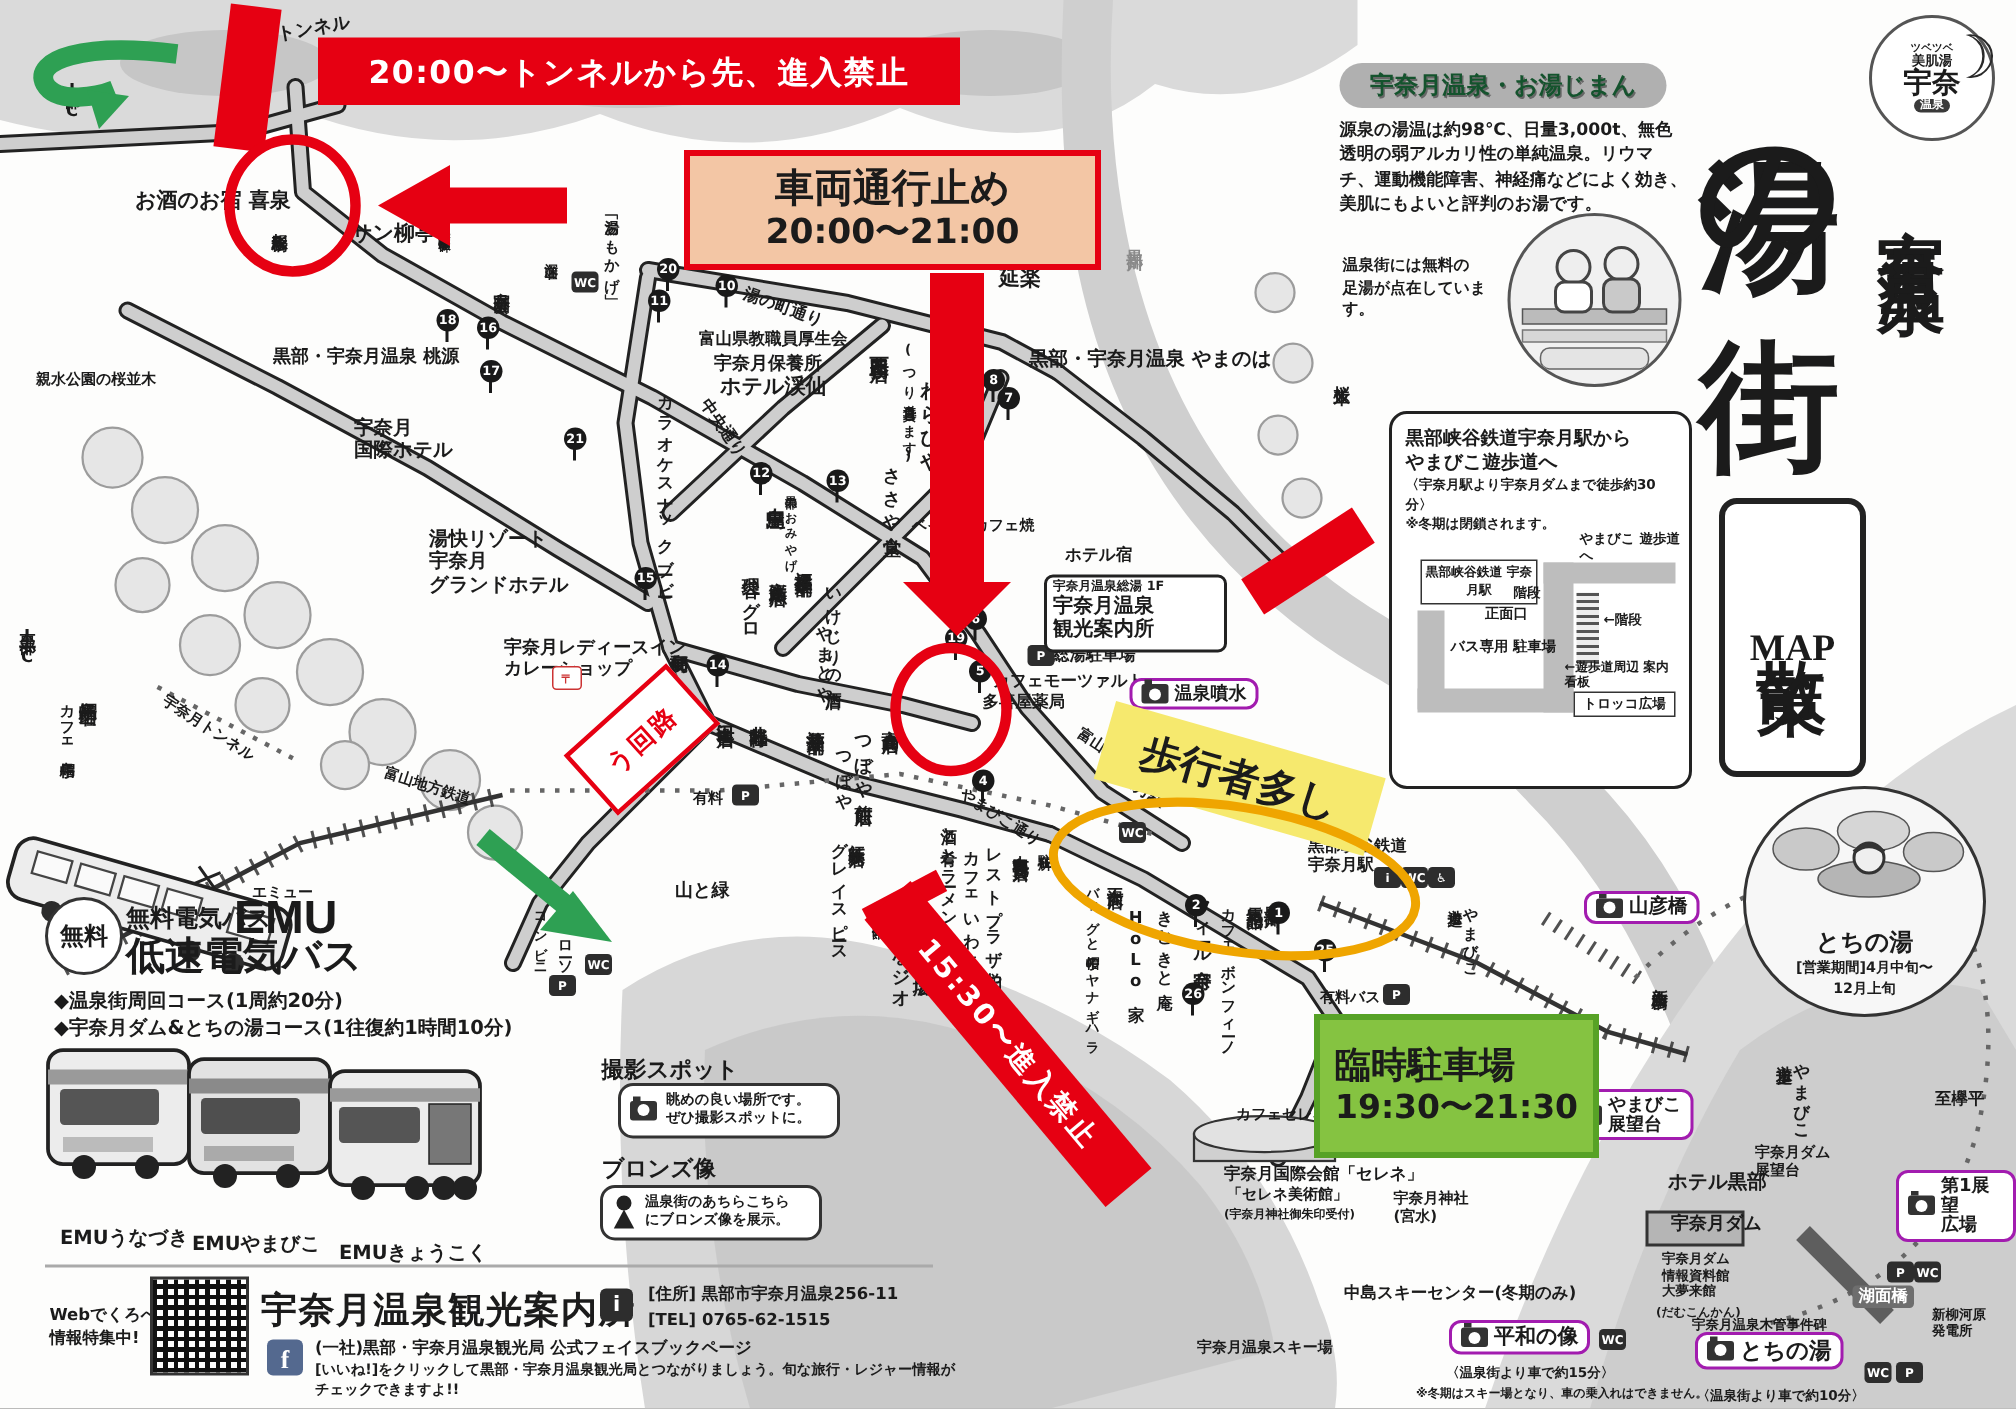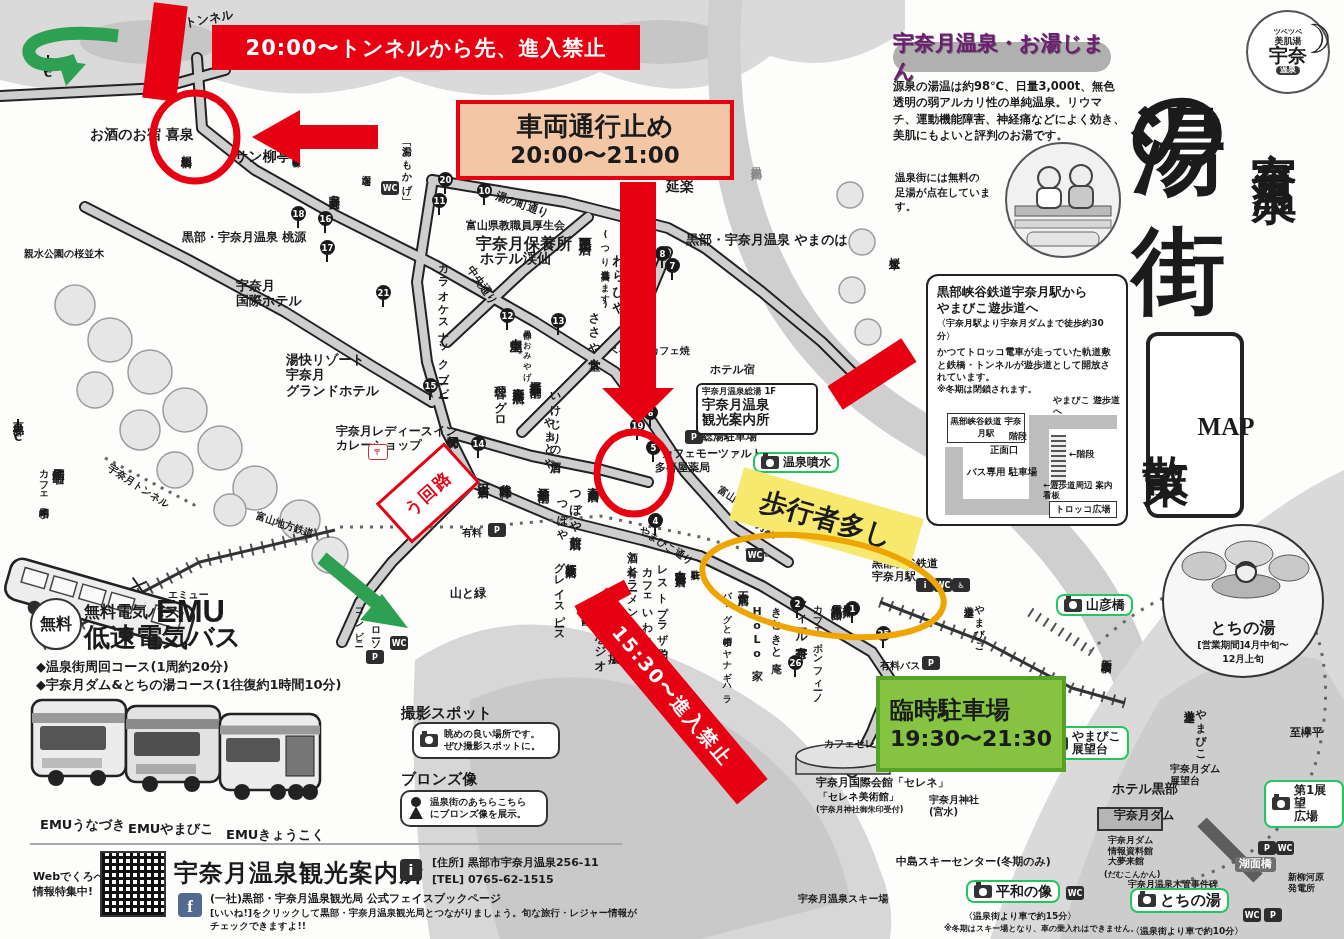--- a/index.html
+++ b/index.html
@@ -9,21 +9,21 @@
   #base-svg{z-index:0;}
   #anno-svg{z-index:20;pointer-events:none;}
   .lbl{position:absolute;z-index:10;font-weight:600;line-height:1.18;white-space:pre-line;color:#1b1b1b;}
   .lbl.v{writing-mode:vertical-rl;text-orientation:upright;letter-spacing:1px;line-height:1.05;}
   .pin{position:absolute;z-index:11;width:15px;height:15px;border-radius:50%;background:#191919;color:#fff;
        font-size:8.5px;font-weight:700;display:flex;align-items:center;justify-content:center;}
   .pin::after{content:"";position:absolute;top:14px;left:6px;width:2px;height:8px;background:#191919;}
   .ic{position:absolute;z-index:11;min-width:16px;height:14px;padding:0 1px;background:#2d2d2d;border-radius:3px;
       color:#fff;font-size:8px;font-weight:700;display:flex;align-items:center;justify-content:center;}
   .ic.post{background:#fff;color:#c33;border:1px solid #c33;}
-  .pill{position:absolute;z-index:12;display:flex;align-items:center;gap:4px;background:#fff;border:2px solid #22c55e;
+  .pill{position:absolute;z-index:12;display:flex;align-items:center;gap:4px;background:#fff;border:2px solid #a21caf;
         border-radius:8px;padding:2px 6px;font-weight:700;line-height:1.1;white-space:pre-line;}
   .cam{width:18px;height:13px;background:#333;border-radius:2px;position:relative;flex:0 0 auto;}
   .cam::after{content:"";position:absolute;left:5px;top:2.5px;width:8px;height:8px;border-radius:50%;background:#fff;}
   .cam::before{content:"";position:absolute;left:2px;top:-3px;width:5px;height:3px;background:#333;}
   .pre{white-space:pre-line;}
 
   
   #tunnel-banner{position:absolute;left:212px;top:25px;width:428px;height:45px;background:#e60012;z-index:25;
      display:flex;align-items:center;justify-content:center;color:#fff;font-size:21px;font-weight:700;letter-spacing:1px;}
   #vehicle-ban{position:absolute;left:456px;top:100px;width:270px;height:72px;background:#f3c6a5;border:4px solid #e60012;
@@ -39,21 +39,21 @@
   #afternoon-ban{position:absolute;left:547px;top:676px;width:250px;height:40px;background:#e60012;z-index:24;
      transform:rotate(50deg);display:flex;align-items:center;justify-content:center;color:#fff;font-size:19px;
      font-weight:700;letter-spacing:2px;}
   #detour-sign{position:absolute;left:382px;top:466px;width:86px;height:48px;background:#fff;border:3px solid #e60012;
      z-index:16;transform:rotate(-42deg);display:flex;align-items:center;justify-content:center;color:#e60012;
      font-size:17px;font-weight:800;letter-spacing:2px;}
 
   
   #oyujiman{position:absolute;left:893px;top:42px;width:232px;height:198px;z-index:30;}
   #oyujiman .ttl{width:218px;height:30px;background:#b0b0b0;border-radius:16px;display:flex;align-items:center;
-     justify-content:center;font-size:21px;font-weight:800;color:#701a75;text-shadow:1px 1px 0 #666;}
+     justify-content:center;font-size:16px;font-weight:800;color:#14532d;text-shadow:1px 1px 0 #666;}
   #oyujiman .body{margin-top:6px;font-size:11.5px;line-height:1.42;font-weight:600;}
   #oyujiman .note{position:absolute;left:2px;top:128px;width:108px;font-size:10.5px;font-weight:600;line-height:1.4;}
   #oyujiman .illus{position:absolute;left:112px;top:100px;width:112px;height:112px;border:2px solid #555;
      border-radius:50%;background:#f1f1f1;overflow:hidden;}
 
   
   #walkway{position:absolute;left:926px;top:274px;width:202px;height:252px;background:#fff;border:2.5px solid #222;
      border-radius:12px;z-index:30;padding:8px 9px;box-sizing:border-box;}
   #walkway .ttl{font-size:12.5px;font-weight:800;line-height:1.25;}
   #walkway .sub{font-size:9px;font-weight:700;margin-top:2px;}
@@ -64,21 +64,21 @@
   .wp-d .stairs{position:absolute;background:repeating-linear-gradient(180deg,#555 0 2px,#eee 2px 5px);}
   .wp-d .box{position:absolute;border:1.5px solid #333;background:#fff;display:flex;align-items:center;justify-content:center;text-align:center;}
   .wp-d .tx{position:absolute;line-height:1.15;}
 
   
   #ttl-main{position:absolute;left:1132px;top:30px;z-index:30;writing-mode:vertical-rl;text-orientation:upright;
      font-size:94px;font-weight:800;letter-spacing:6px;line-height:1;}
   #ttl-sub{position:absolute;left:1252px;top:116px;z-index:30;writing-mode:vertical-rl;text-orientation:upright;
      font-size:45px;font-weight:800;letter-spacing:7px;line-height:1;}
   #sansaku{position:absolute;left:1146px;top:332px;width:90px;height:178px;border:4px solid #222;border-radius:12px;
-     z-index:30;display:flex;flex-direction:row;align-items:center;justify-content:center;background:#fff;}
+     z-index:30;display:flex;flex-direction:column;align-items:center;justify-content:center;background:#fff;}
   #sansaku .a{writing-mode:vertical-rl;text-orientation:upright;font-size:46px;font-weight:800;letter-spacing:6px;}
   #sansaku .b{font-family:"Liberation Serif",serif;font-size:25px;font-weight:700;margin-top:4px;}
   #logo{position:absolute;left:1246px;top:10px;width:84px;height:96px;z-index:30;}
   #logo .circ{position:absolute;width:80px;height:80px;border:2px solid #555;border-radius:50%;background:#fff;
      display:flex;flex-direction:column;align-items:center;justify-content:center;line-height:1.05;}
   #logo .moon{position:absolute;right:-2px;top:6px;font-size:40px;color:#2a2a2a;}
   #logo .l1{font-size:7px;font-weight:700;}
   #logo .l2{font-size:9px;font-weight:800;}
   #logo .l3{font-size:19px;font-weight:800;}
   #logo .l4{font-size:8px;font-weight:700;background:#3a3a3a;color:#fff;border-radius:6px;padding:0 4px;}
@@ -269,21 +269,21 @@
       <div class="lbl v" style="left: 42px; top: 50px; font-size: 11px;">至黒部IC</div>
       <div class="lbl v" style="left: 12px; top: 414px; font-size: 11px;">至黒部IC</div>
       <div class="lbl" style="left: 160px; top: 20px; font-size: 12px; transform: rotate(-10deg); transform-origin: left top;">琴音トンネル</div>
       <div class="lbl" style="left: 90px; top: 126px; font-size: 14px;">お酒のお宿 喜泉</div>
       <div class="lbl" style="left: 234px; top: 148px; font-size: 14px;">サン柳亭</div>
       <div class="lbl v" style="left: 180px; top: 146px; font-size: 11px;">想影橋</div>
       <div class="lbl" style="left: 666px; top: 178px; font-size: 14px;">延楽</div>
       <div class="lbl v" style="left: 750px; top: 158px; font-size: 11px; color: rgb(138, 138, 138);">黒部川</div>
       <div class="lbl" style="left: 498px; top: 190px; font-size: 11px; transform: rotate(20deg); transform-origin: left top;">湯の町通り</div>
       <div class="lbl" style="left: 466px; top: 220px; font-size: 11px;">富山県教職員厚生会</div>
-      <div class="lbl" style="left: 476px; top: 235px; font-size: 16px;">宇奈月保養所</div>
+      <div class="lbl" style="left: 476px; top: 235px; font-size: 12px;">宇奈月保養所</div>
       <div class="lbl" style="left: 480px; top: 250px; font-size: 14px;">ホテル渓仙</div>
       <div class="lbl v" style="left: 578px; top: 227px; font-size: 13px;">西田工務店</div>
       <div class="lbl v" style="left: 600px; top: 229px; font-size: 9px;">(つり道具貸します)</div>
       <div class="lbl v" style="left: 612px; top: 245px; font-size: 13px;">わらびや</div>
       <div class="lbl" style="left: 686px; top: 232px; font-size: 13px;">黒部・宇奈月温泉 やまのは</div>
       <div class="lbl v" style="left: 888px; top: 248px; font-size: 11px;">桜並木</div>
       <div class="lbl" style="left: 24px; top: 248px; font-size: 10px;">親水公園の桜並木</div>
       <div class="lbl" style="left: 182px; top: 230px; font-size: 12px;">黒部・宇奈月温泉 桃源</div>
       <div class="lbl v" style="left: 328px; top: 186px; font-size: 11px;">宇奈月公園</div>
       <div class="lbl v" style="left: 291px; top: 148px; font-size: 8px;">与謝野晶子歌碑</div>
@@ -482,21 +482,20 @@
         <rect x="62" y="42" width="24" height="22" rx="6" fill="#c9c9c9" stroke="#444" stroke-width="2"></rect>
         <rect x="20" y="88" width="72" height="14" rx="6" fill="#e4e4e4" stroke="#666"></rect>
       </svg>
     </div>
   </div>
 
   <div id="walkway">
     <div class="ttl pre">黒部峡谷鉄道宇奈月駅から
 やまびこ遊歩道へ</div>
     <div class="sub">〈宇奈月駅より宇奈月ダムまで徒歩約30分〉</div>
-    <div class="body">かつてトロッコ電車が走っていた軌道敷と鉄橋・トンネルが遊歩道として開放されています。</div>
     <div class="note">※冬期は閉鎖されます。</div>
     <div class="wp-d">
       <div class="blk" style="left:8px;top:48px;width:18px;height:66px;"></div>
       <div class="blk" style="left:8px;top:100px;width:104px;height:16px;"></div>
       <div class="blk" style="left:92px;top:16px;width:20px;height:100px;"></div>
       <div class="blk" style="left:92px;top:16px;width:88px;height:14px;"></div>
       <div class="stairs" style="left:114px;top:36px;width:15px;height:50px;"></div>
       <div class="box" style="left:10px;top:14px;width:76px;height:28px;font-size:8.5px;">黒部峡谷鉄道
 宇奈月駅</div>
       <div class="tx" style="left:26px;top:46px;font-size:9.5px;padding-left:27px;">正面口</div>

